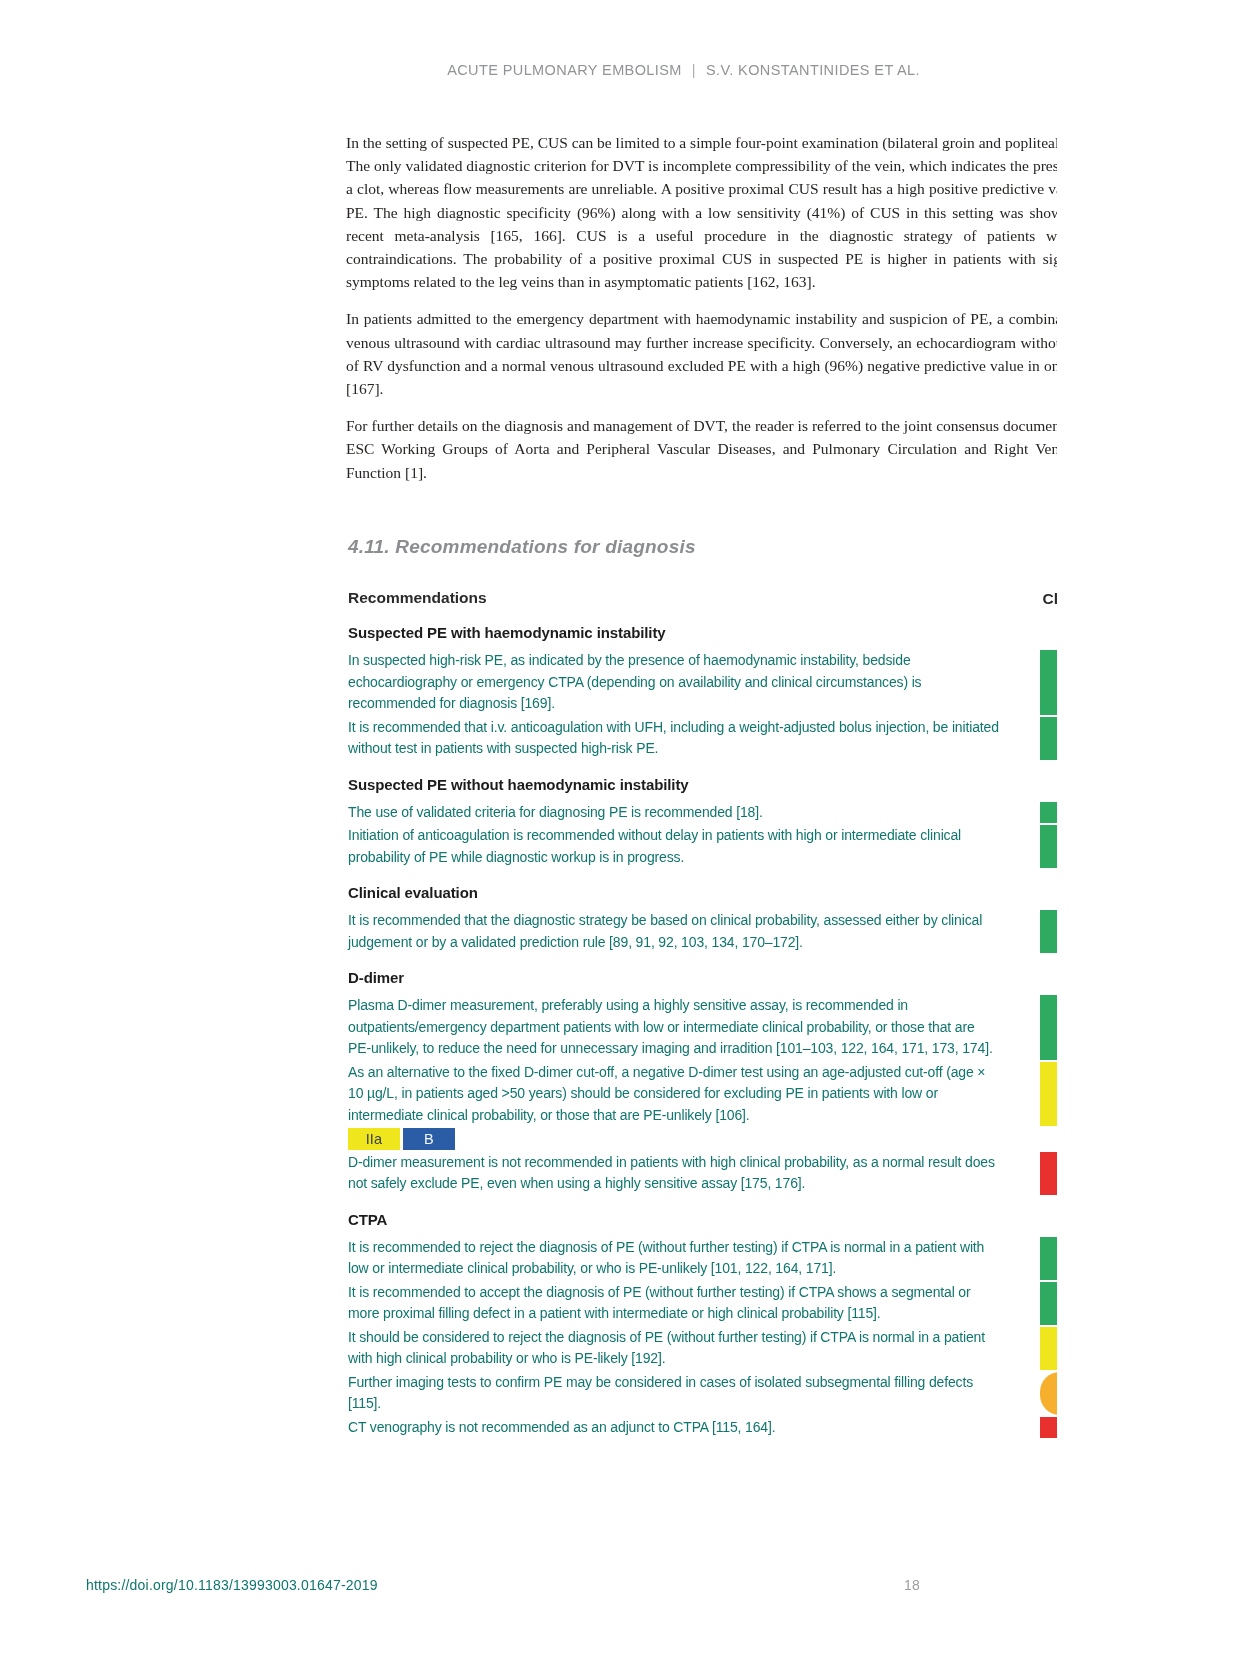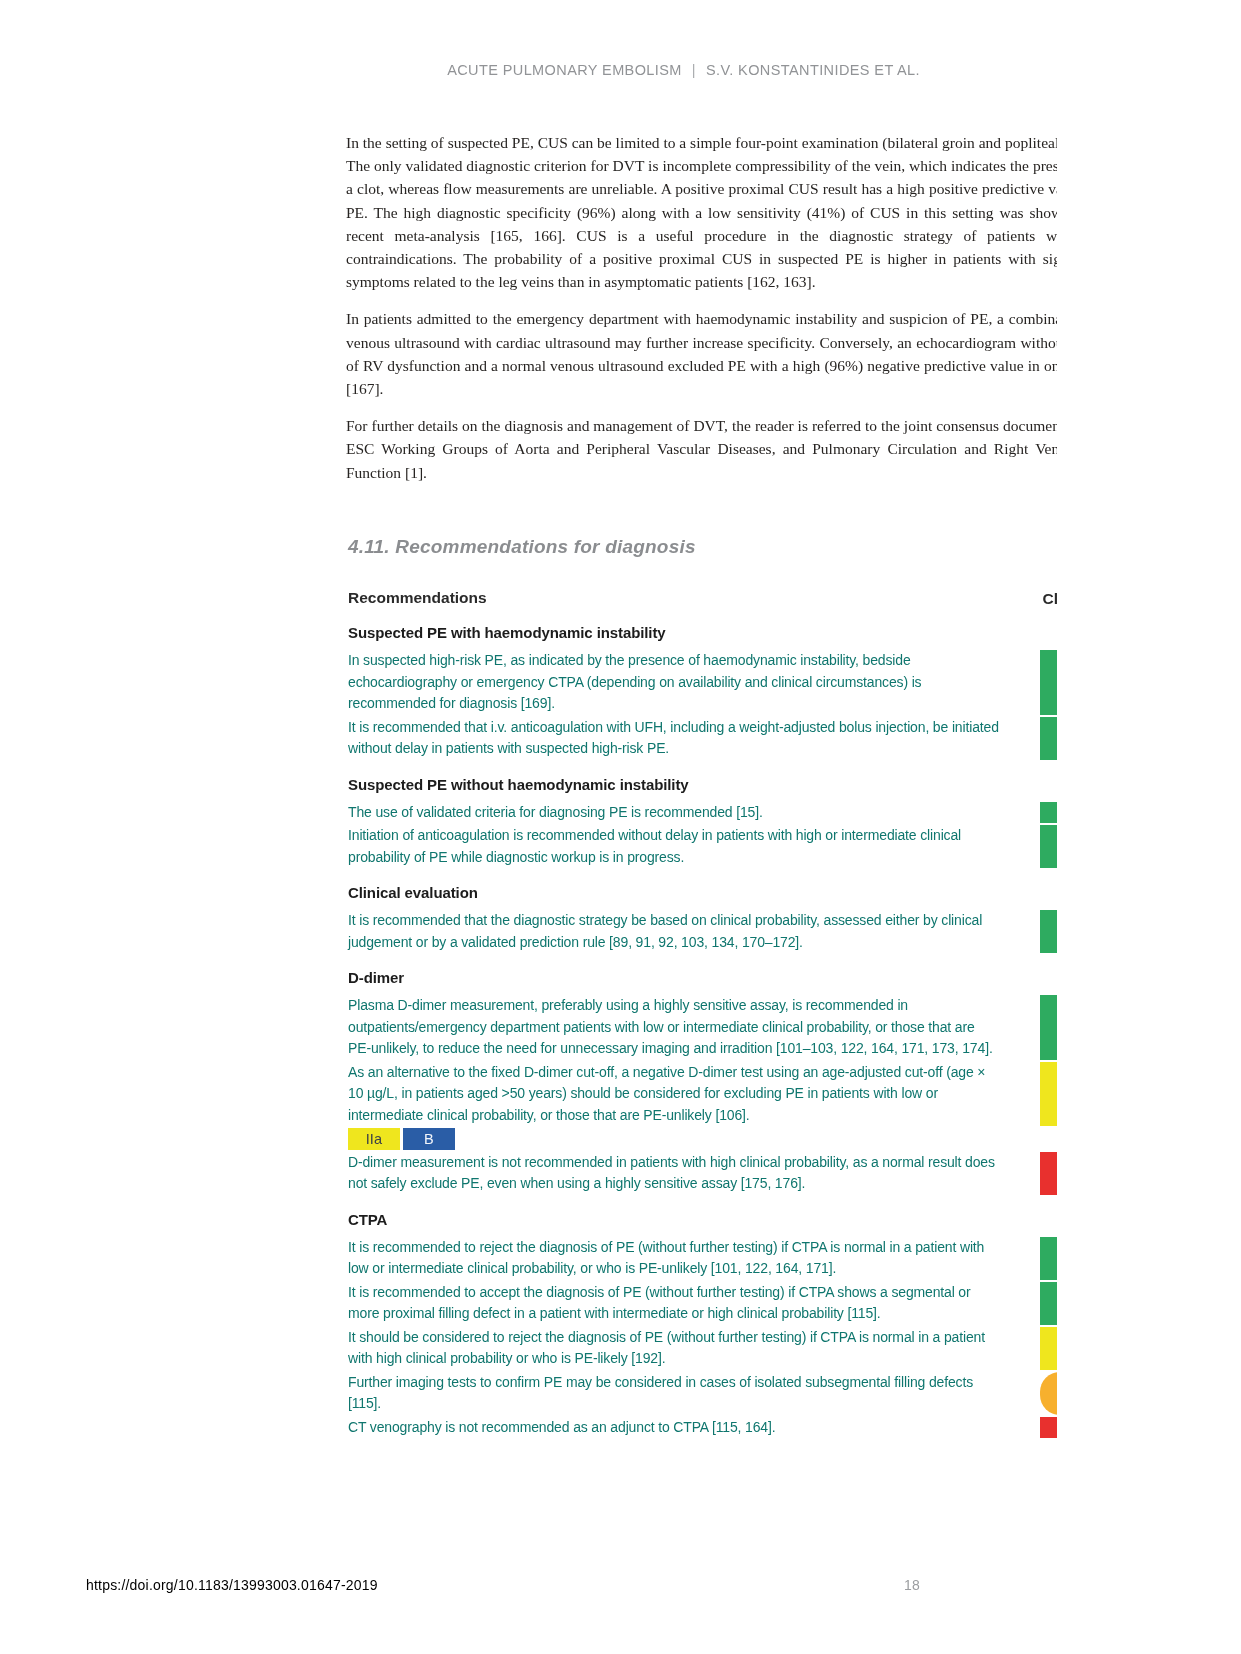--- a/index.html
+++ b/index.html
@@ -61,21 +61,21 @@
     display:flex;align-items:center;justify-content:center;
     font-size:14.5px;letter-spacing:.2px;
   }
 
   
   .footer{
     position:absolute;left:86px;right:137px;top:1577px;
     display:flex;justify-content:space-between;
     font-size:14px;color:#9b9da0;letter-spacing:.2px;
   }
-  .footer a{color:#000000;text-decoration:none;}
+  .footer a{color:#0f766e;text-decoration:none;}
 </style>
 </head>
 <body>
 
 <div class="page">
 
   <div class="running-head">
     <span>ACUTE PULMONARY EMBOLISM</span><span class="sep">|</span><span>S.V. KONSTANTINIDES ET AL.</span>
   </div>
 
@@ -99,31 +99,31 @@
         <div class="rt-section-title first">Suspected PE with haemodynamic instability</div>
         <div class="rt-rows">
           <div class="rt-row">
             <div class="rt-row-text">In suspected high-risk PE, as indicated by the presence of haemodynamic instability, bedside echocardiography or emergency CTPA (depending on availability and clinical circumstances) is recommended for diagnosis [169].</div>
             <div class="chips">
               <div class="chip" style="background: rgb(46, 171, 96); color: rgb(29, 64, 87);">I</div>
               <div class="chip" style="background: rgb(143, 170, 219); color: rgb(244, 246, 251);">C</div>
             </div>
           </div>
           <div class="rt-row">
-            <div class="rt-row-text">It is recommended that i.v. anticoagulation with UFH, including a weight-adjusted bolus injection, be initiated without delay in patients with suspected high-risk PE.</div>
+            <div class="rt-row-text">It is recommended that i.v. anticoagulation with UFH, including a weight-adjusted bolus injection, be initiated without test in patients with suspected high-risk PE.</div>
             <div class="chips">
               <div class="chip" style="background: rgb(46, 171, 96); color: rgb(29, 64, 87);">I</div>
               <div class="chip" style="background: rgb(143, 170, 219); color: rgb(244, 246, 251);">C</div>
             </div>
           </div>
         </div>
         <div class="rt-section-title">Suspected PE without haemodynamic instability</div>
         <div class="rt-rows">
           <div class="rt-row">
-            <div class="rt-row-text">The use of validated criteria for diagnosing PE is recommended [15].</div>
+            <div class="rt-row-text">The use of validated criteria for diagnosing PE is recommended [18].</div>
             <div class="chips">
               <div class="chip" style="background: rgb(46, 171, 96); color: rgb(29, 64, 87);">I</div>
               <div class="chip" style="background: rgb(42, 93, 166); color: rgb(242, 245, 250);">B</div>
             </div>
           </div>
           <div class="rt-row">
             <div class="rt-row-text">Initiation of anticoagulation is recommended without delay in patients with high or intermediate clinical probability of PE while diagnostic workup is in progress.</div>
             <div class="chips">
               <div class="chip" style="background: rgb(46, 171, 96); color: rgb(29, 64, 87);">I</div>
               <div class="chip" style="background: rgb(143, 170, 219); color: rgb(244, 246, 251);">C</div>

